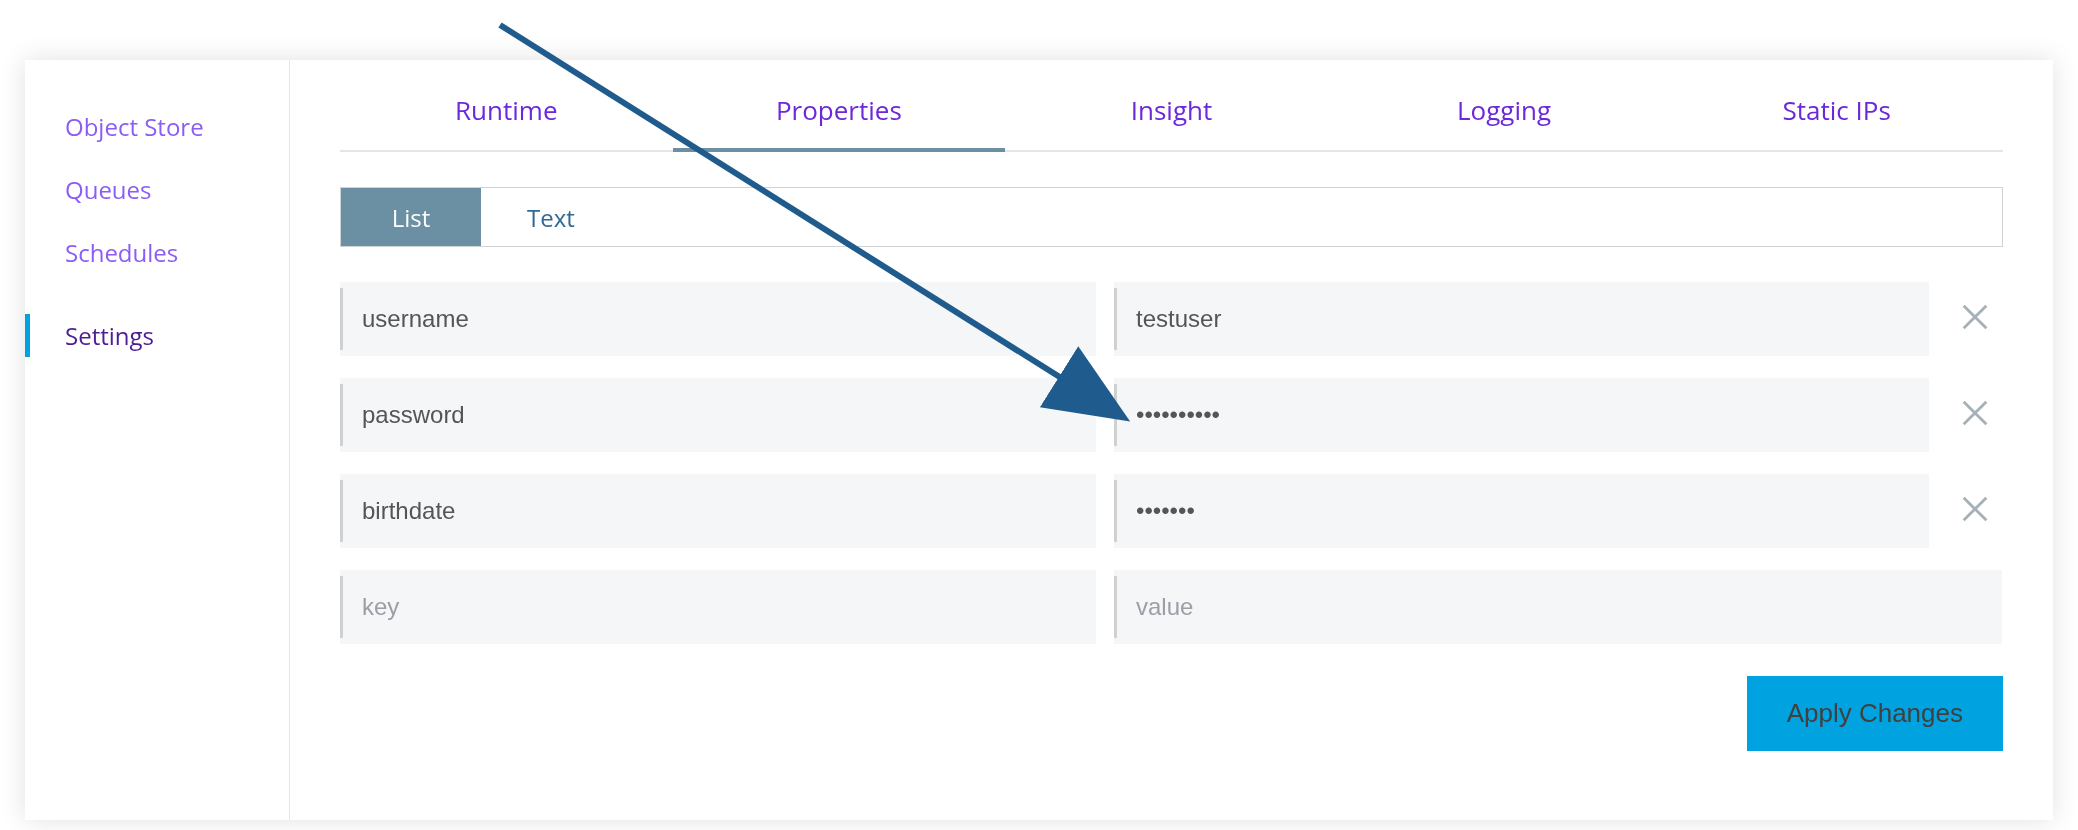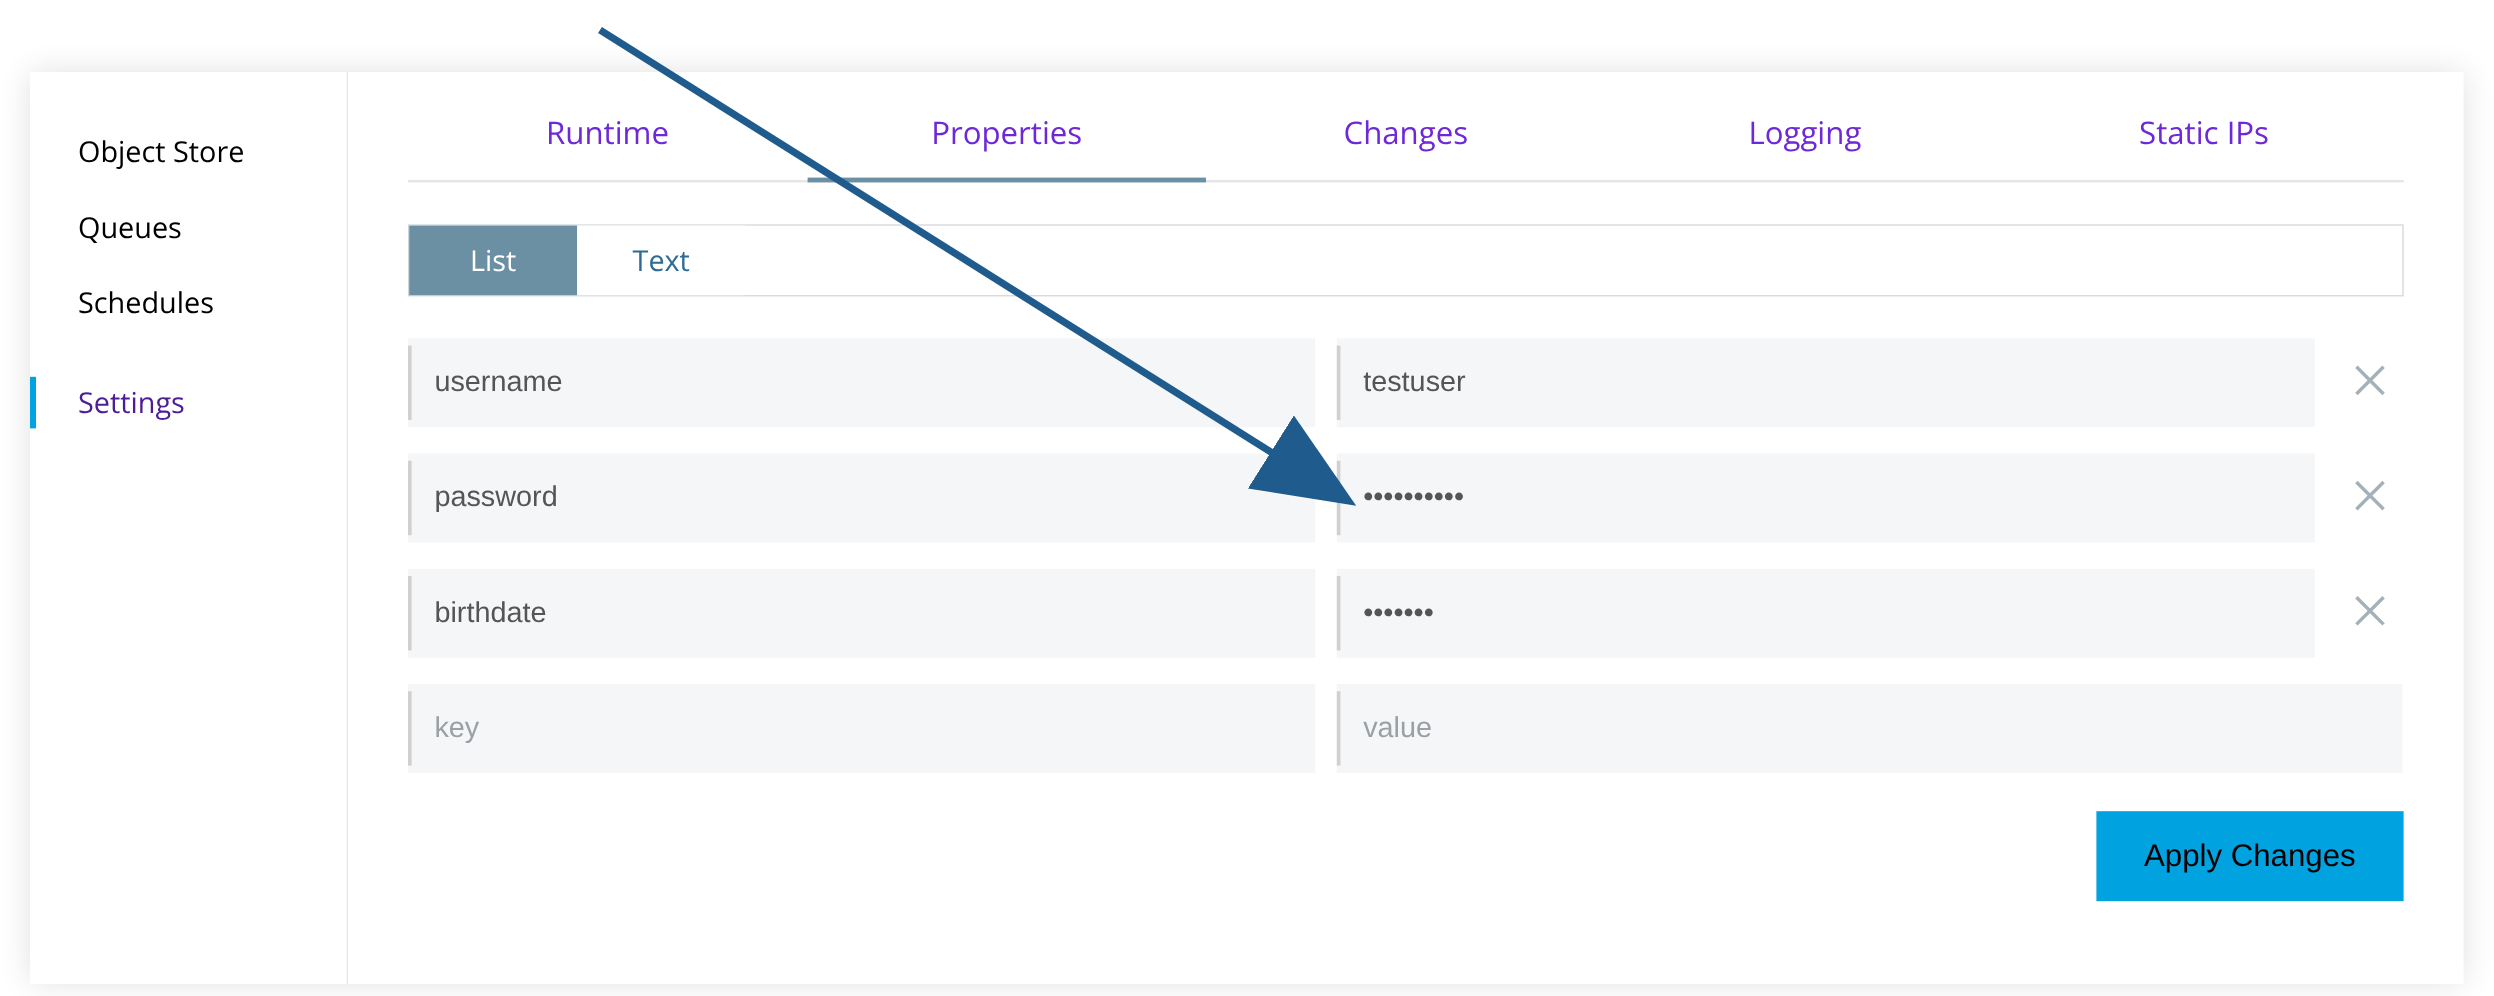--- a/index.html
+++ b/index.html
@@ -23,21 +23,21 @@
   
   .sidebar {
     width: 290px;
     border-right: 1px solid #e5e5e5;
     padding-top: 35px;
   }
   .side-item {
     position: relative;
     padding: 15px 0 15px 40px;
     font-size: 24px;
-    color: #000000;
+    color: #8b5cf6;
     cursor: pointer;
   }
   .side-active {
     font-weight: 400;
     color: #4c1d95;
   }
   .side-active::before {
     content: "";
     position: absolute;
     left: 0; top: 10px; bottom: 10px;
@@ -141,21 +141,21 @@
   .xbtn svg { width: 34px; height: 34px; stroke: currentColor; stroke-width: 2; }
   .row-empty .cell-val { flex: 0 0 888px; }
   
   .apply-wrap {
     margin-top: 10px;
     display: flex;
     justify-content: flex-end;
   }
   .apply-btn {
     background: #00a2df;
-    color: #000000;
+    color: #404040;
     font-size: 26px;
     border: none;
     padding: 22px 40px;
     cursor: pointer;
   }
   
   .arrow {
     position: absolute;
     top: 0; left: 0;
     pointer-events: none;
@@ -181,21 +181,21 @@
     <div class="side-item side-active">
       <span>Settings</span>
     </div>
   </div>
 
   <div class="main">
 
     <div class="tabs">
       <div class="tab"><span>Runtime</span></div>
       <div class="tab tab-active"><span>Properties</span></div>
-      <div class="tab"><span>Changes</span></div>
+      <div class="tab"><span>Insight</span></div>
       <div class="tab"><span>Logging</span></div>
       <div class="tab"><span>Static IPs</span></div>
     </div>
 
     <div class="toggle">
       <div class="tbtn tbtn-list">
           <span>List</span>
         </div>
       <div class="tbtn tbtn-text">
           <span>Text</span>

